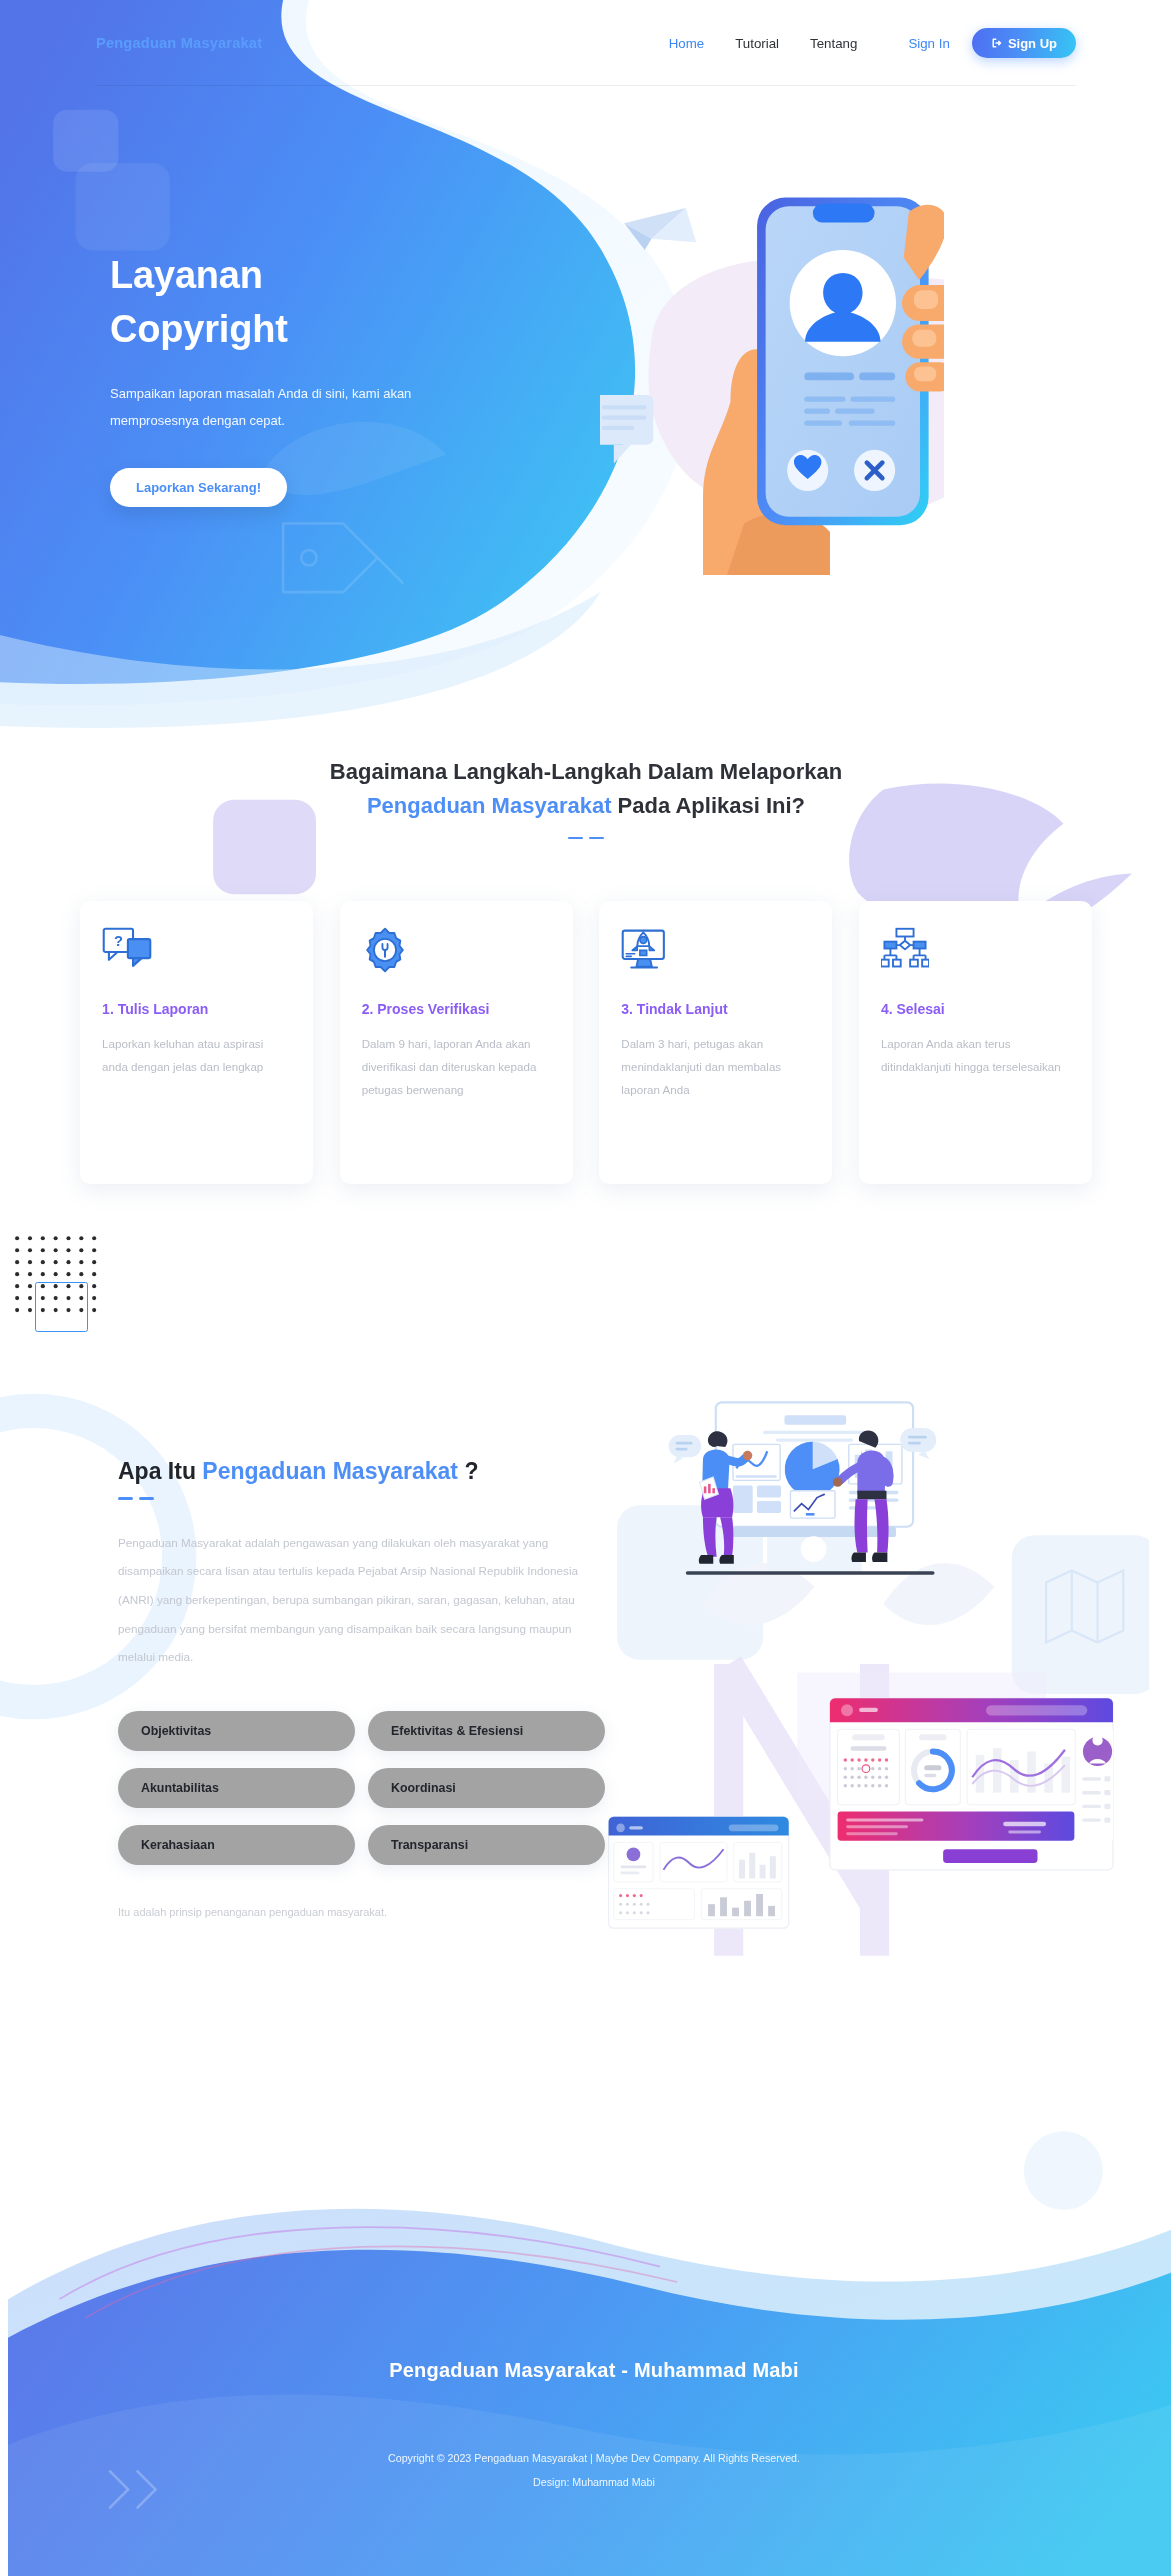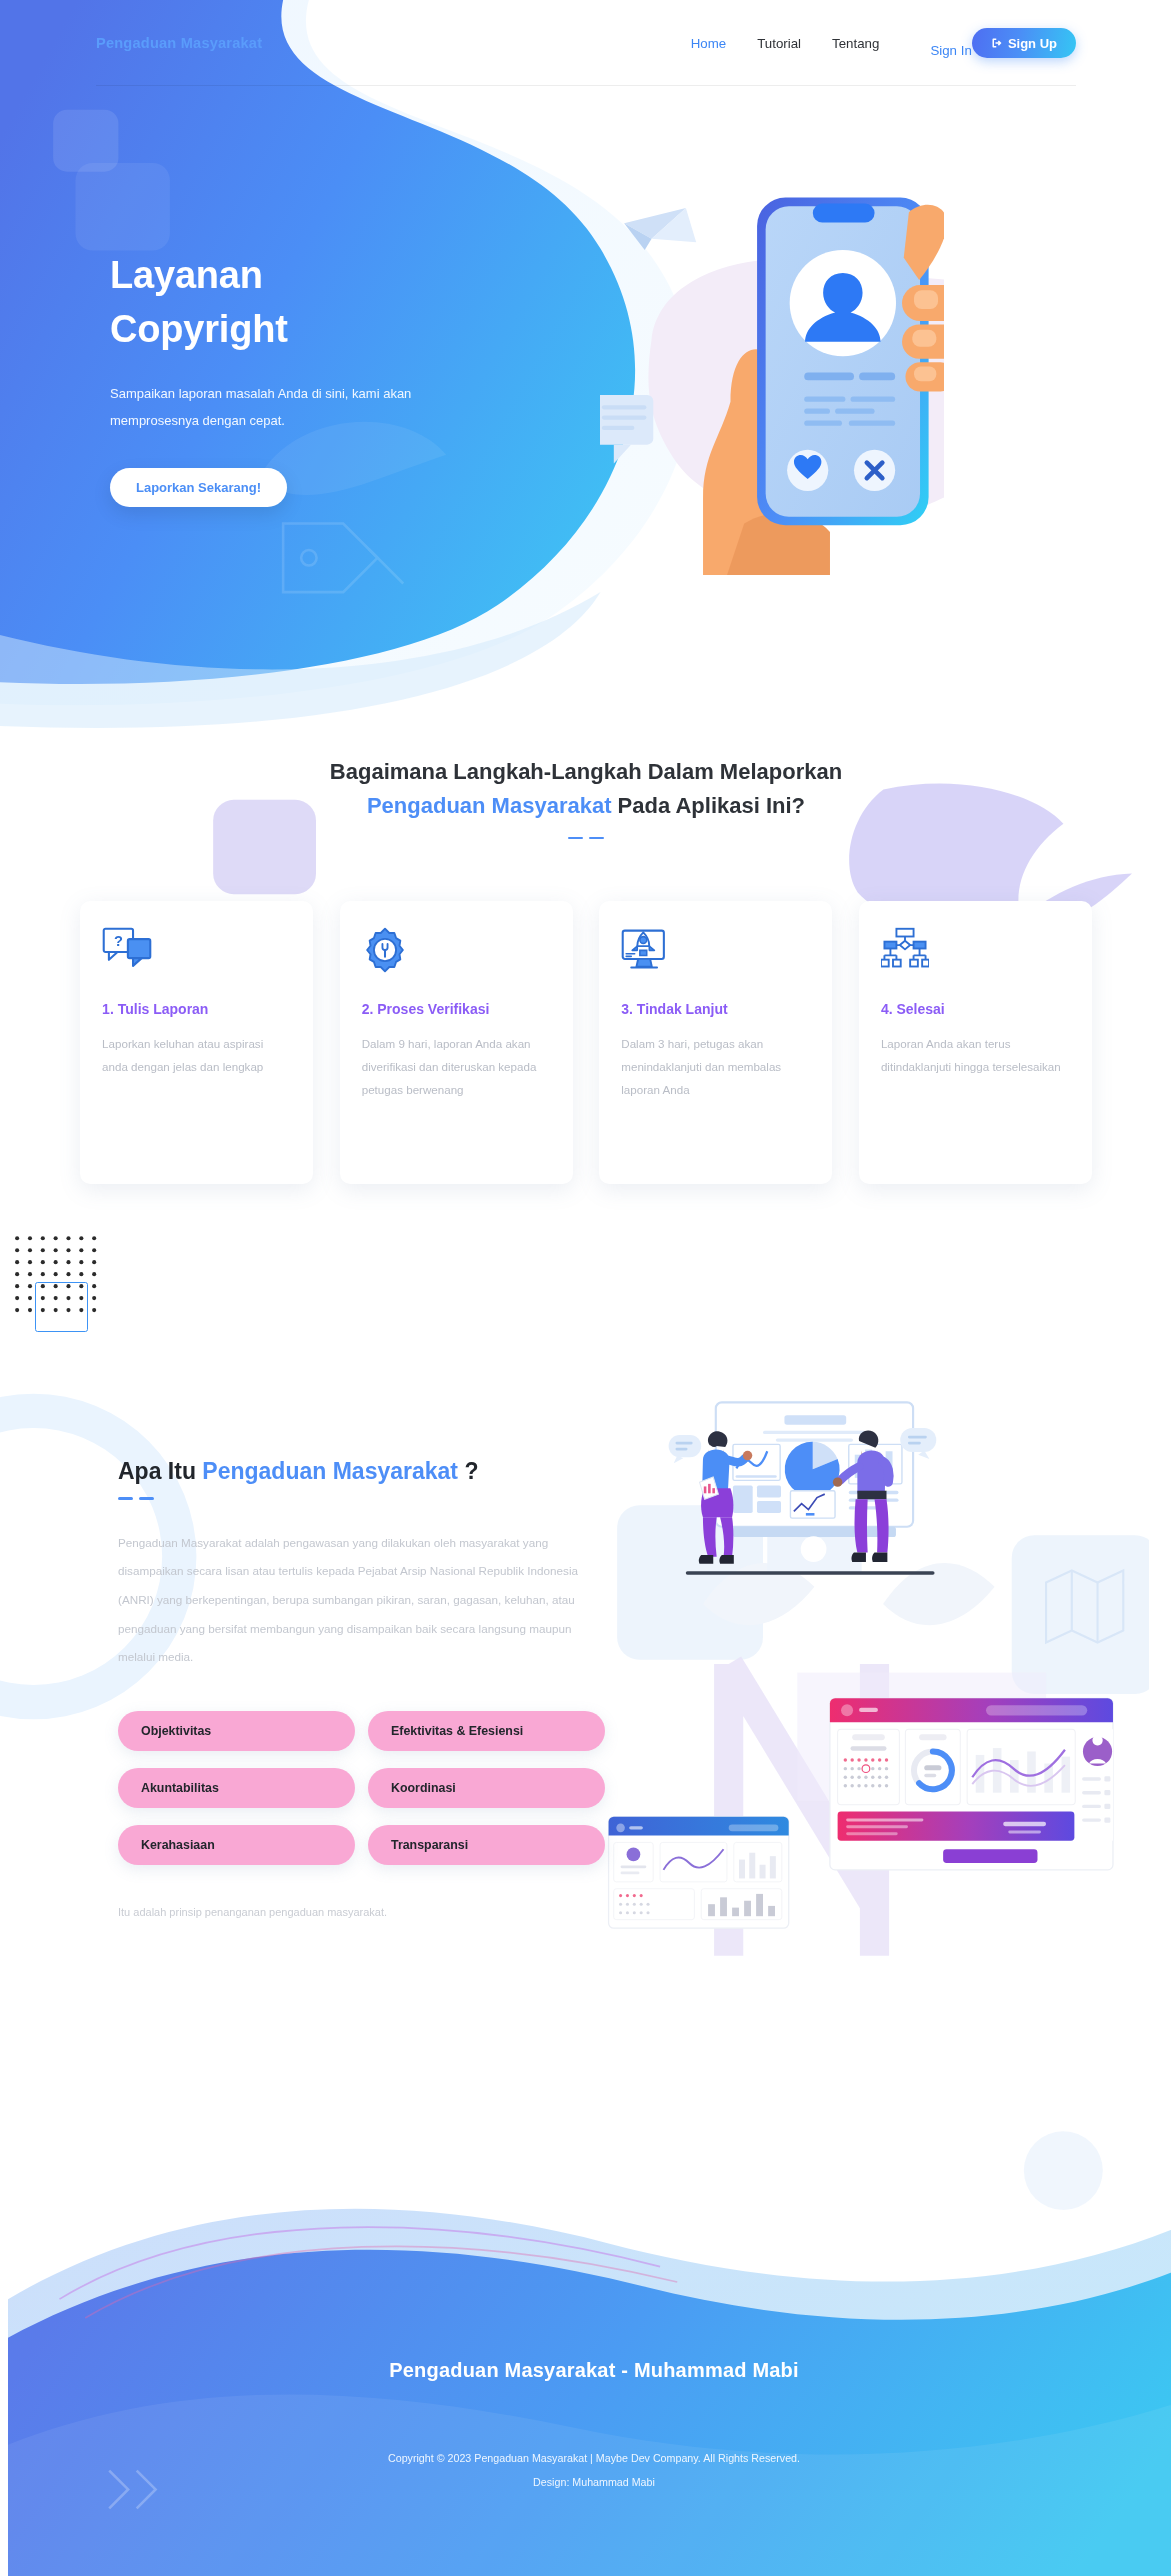--- a/index.html
+++ b/index.html
@@ -24,21 +24,21 @@
   .brand{
     font-size:14.6px; font-weight:600; color:#5a9cfb; letter-spacing:0.2px;
     white-space:nowrap;
   }
   .nav-links{ margin-left:auto; display:flex; align-items:center; gap:31px; }
   .nav-link{
     font-size:13.3px; color:#2f3237; text-decoration:none; font-weight:500;
     white-space:nowrap;
   }
   .nav-link.active{ color:#3c86f5; }
-  .nav-right{ display:flex; align-items:flex-end; margin-left:51px; }
+  .nav-right{ display:flex; align-items:center; gap:22px; margin-left:51px; }
   .signin{ font-size:13.3px; color:#3c86f5; text-decoration:none; font-weight:500; }
   .signup{
     display:inline-flex; align-items:center; gap:5.1px;
     background:linear-gradient(100deg,#4e6ef2 0%,#4b8ef6 45%,#35c6f4 100%);
     color:#fff; border:none; border-radius:19px;
     padding:7.7px 19px; font-size:13px; font-weight:600;
     font-family:"Liberation Sans", sans-serif;
     cursor:pointer; white-space:nowrap;
     box-shadow:0 3.4px 12px rgba(60,134,245,.35);
   }
@@ -94,21 +94,21 @@
   
   .about-sec{ position:absolute; top:1338px; left:8px; width:1124px; height:686px; z-index:10; }
   .about-left{ position:absolute; left:110px; top:120px; width:480px; }
   .about-title{ font-size:23px; font-weight:700; color:#22262c; }
   .about-title .hl{ color:#4d8ef7; }
   .about-desc{
     margin-top:29px; font-size:11.7px; line-height:2.45; color:#c3c7cf; max-width:468px;
   }
   .pills{ margin-top:39px; display:grid; grid-template-columns:237px 237px; gap:17px 13px; width:489px; }
   .pill{
-    background:#f9a8d4; border:none; border-radius:20.6px;
+    background:#a3a3a3; border:none; border-radius:20.6px;
     box-shadow:0 4.3px 15.4px rgba(120,140,180,.16);
     padding:13px 23px; text-align:left;
     font-size:12.4px; font-weight:700; color:#22262c;
     font-family:"Liberation Sans", sans-serif; cursor:pointer;
     white-space:nowrap;
   }
   .about-foot{ margin-top:41px; font-size:11px; color:#c9ccd3; }
   .about-illus{ position:absolute; left:592px; top:17px; width:549px; height:618px; }
 
   

